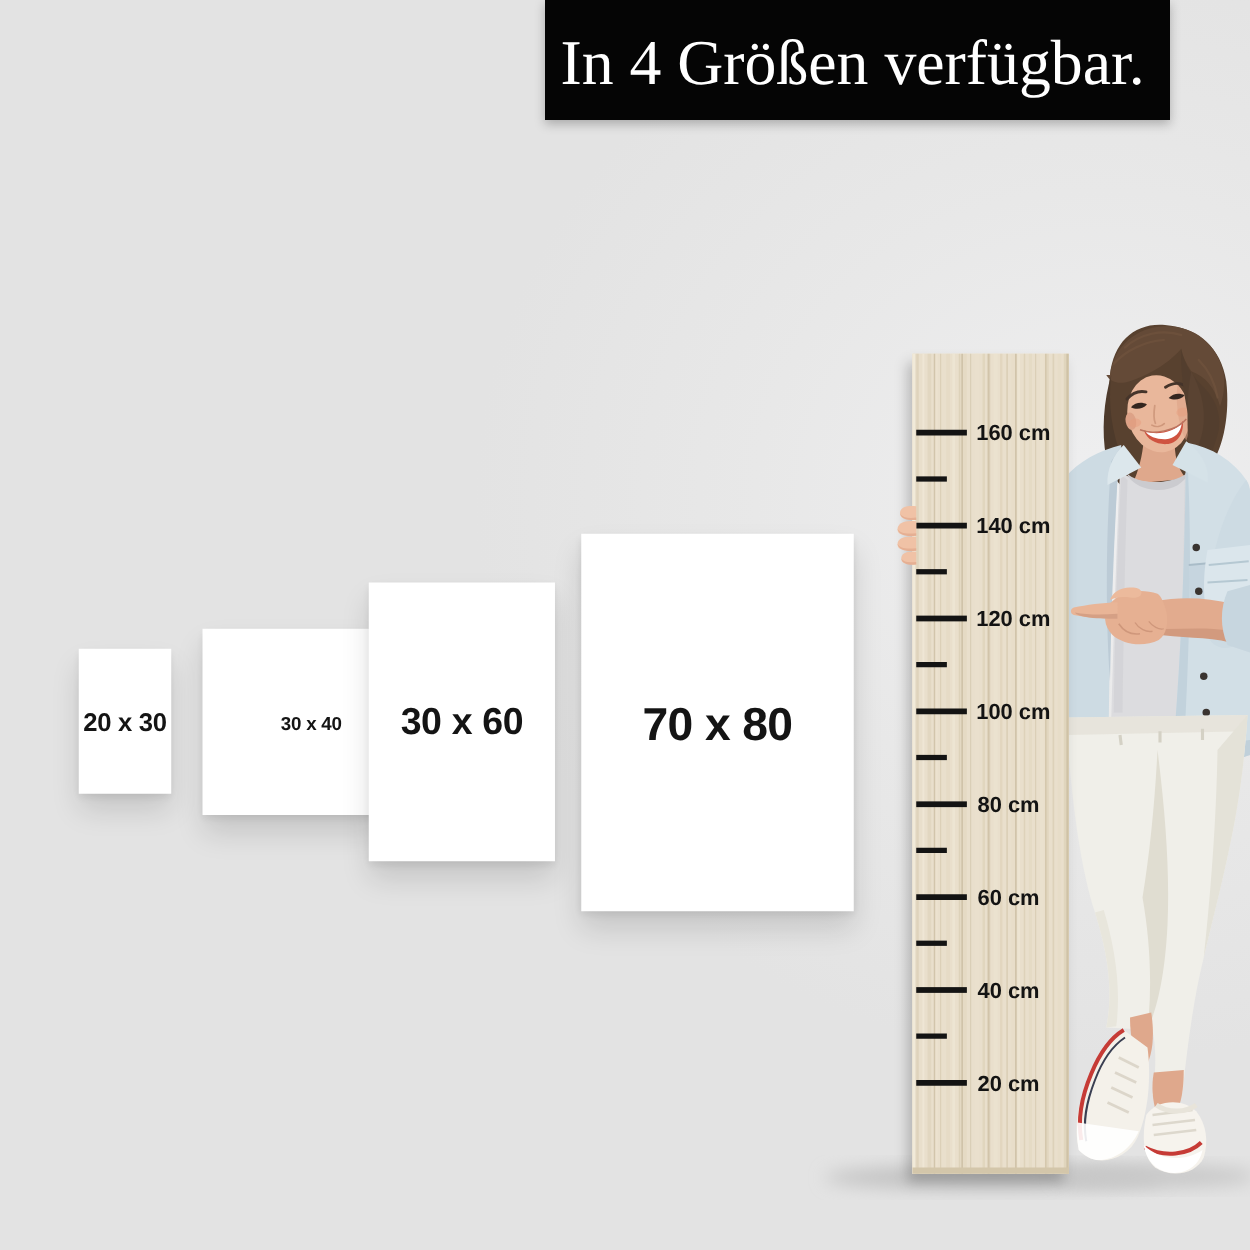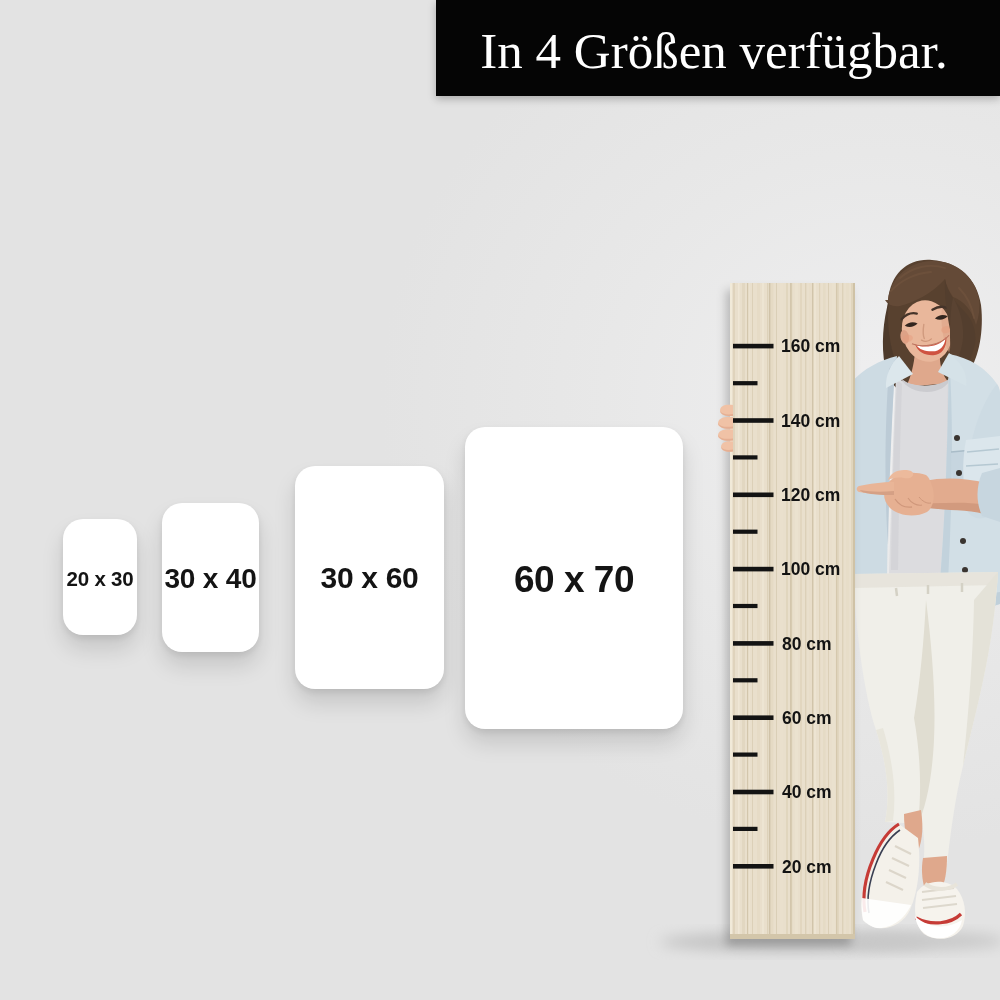--- a/index.html
+++ b/index.html
@@ -2,21 +2,21 @@
 <html><head>
 <meta charset="utf-8">
 <style>
   html,body{margin:0;padding:0;}
   body{width:1000px;height:1000px;overflow:hidden;background:#e4e4e4;
        font-family:"Liberation Sans",sans-serif;position:relative;}
   .abs{position:absolute;}
   .poster{position:absolute;background:#fff;
           box-shadow:0 14px 22px rgba(0,0,0,0.13),0 3px 6px rgba(0,0,0,0.08);
           display:flex;align-items:center;justify-content:center;
-          color:#141414;font-weight:bold;border-radius:20px;}
+          color:#141414;font-weight:bold;}
 </style>
 </head>
 <body>
 
 <div class="abs" style="left:0;top:0;width:1000px;height:1000px;background:radial-gradient(ellipse 500px 450px at 880px 400px, #efeff0 0%, #e8e8e8 55%, #e3e3e3 100%);"></div>
 
 <svg class="abs" style="left:0;top:0;" width="1000" height="1000" viewBox="0 0 1000 1000">
   <defs>
     <filter id="soft" x="-40%" y="-40%" width="180%" height="180%">
       <feGaussianBlur stdDeviation="7"></feGaussianBlur>
@@ -237,22 +237,22 @@
     <path d="M895,499 C899,505 905,508 912,507" stroke="#cf977b" stroke-width="1.3" fill="none"></path>
     <path d="M908,498 C911,503 917,506 922,505" stroke="#cf977b" stroke-width="1.1" fill="none"></path>
     <path d="M919,497 C922,501 927,504 931,503" stroke="#cf977b" stroke-width="1.0" fill="none"></path>
 
     <path fill="#c7d6df" d="M1000,468 L982,473 C976,487 976,502 982,516 L1000,522 Z"></path>
   </g>
 </svg>
 
 <div class="poster" style="left:63px;top:519px;width:74px;height:112px;font-size:20.5px;letter-spacing:-0.2px;padding-top:3.5px;">20 x 30</div>
 
-<div class="poster" style="left:162px;top:503px;width:97px;height:146px;font-size:28px;letter-spacing:-0.2px;padding-top:3px;">30 x 40</div>
+<div class="poster" style="left:162px;top:503px;width:110px;height:146px;font-size:15px;letter-spacing:-0.2px;padding-top:3px;padding-left:32px;">30 x 40</div>
 
 <div class="poster" style="left:295px;top:466px;width:149px;height:221px;font-size:30px;letter-spacing:-0.3px;padding-top:1.5px;">30 x 60</div>
 
-<div class="poster" style="left:465px;top:427px;width:218px;height:299px;font-size:37px;letter-spacing:-0.5px;padding-top:3px;">60 x 70</div>
-
-<div class="abs" style="left:436px;top:0;width:564px;height:96px;background:#050505;box-shadow:0 3px 8px rgba(0,0,0,0.25);display:flex;align-items:center;justify-content:center;">
+<div class="poster" style="left:465px;top:427px;width:218px;height:299px;font-size:37px;letter-spacing:-0.5px;padding-top:3px;">70 x 80</div>
+
+<div class="abs" style="left:436px;top:0;width:500px;height:96px;background:#050505;box-shadow:0 3px 8px rgba(0,0,0,0.25);display:flex;align-items:center;justify-content:center;">
 
   <span style="font-family:'Liberation Serif',serif;color:#fff;font-size:51px;letter-spacing:0;padding-top:6px;padding-right:8px;">In 4 Größen verfügbar.</span>
 </div>
 
 </body></html>

